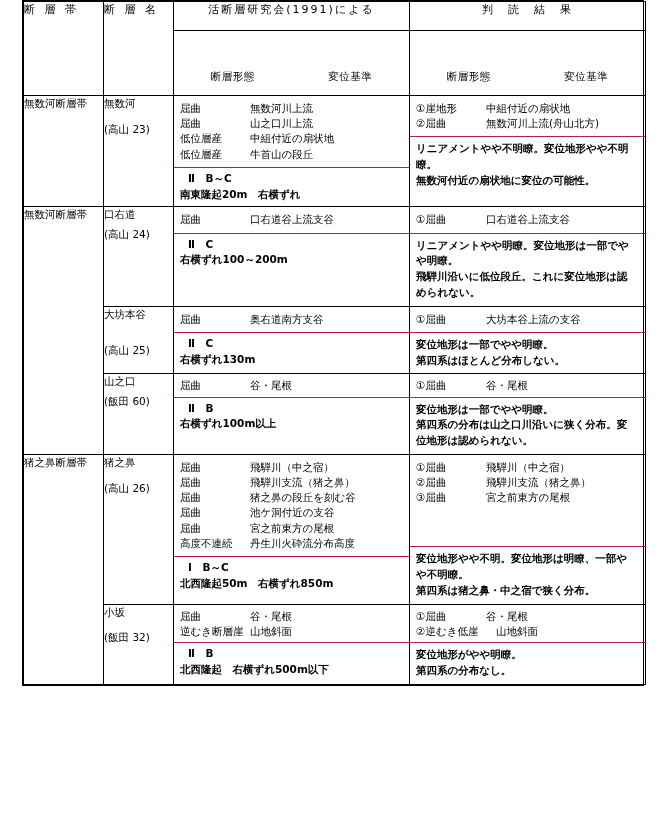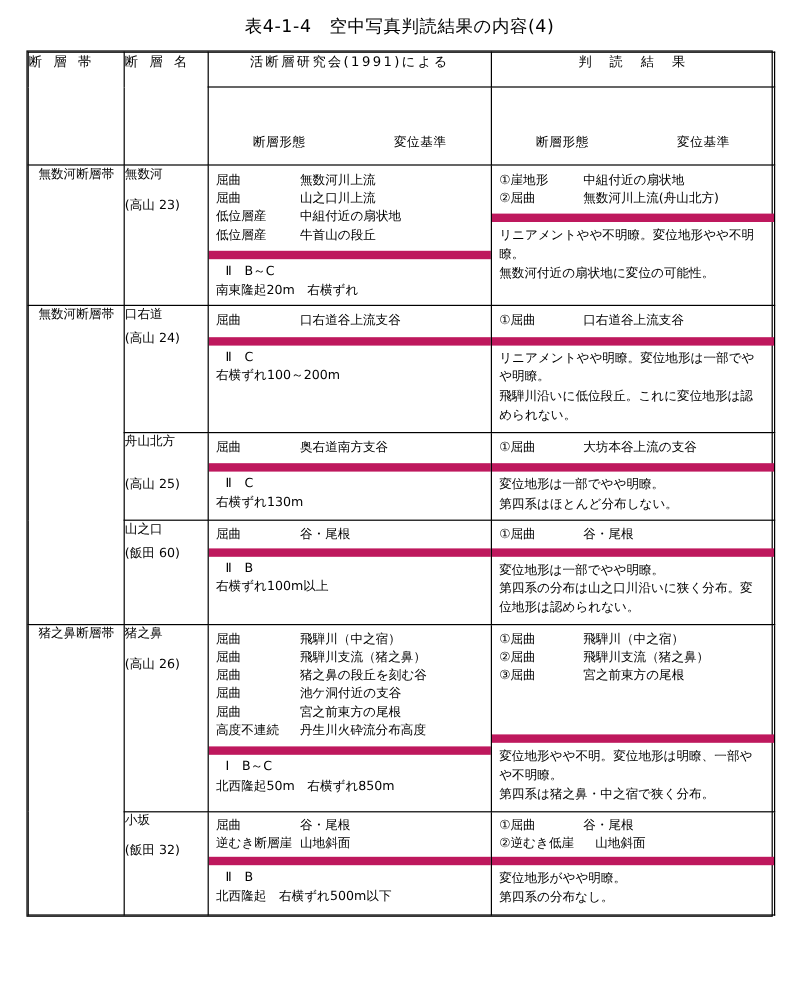--- a/index.html
+++ b/index.html
@@ -63,21 +63,21 @@
   .hdr-sub {
     text-align: center;
     vertical-align: middle;
     font-size: 10.5px;
     letter-spacing: 0.5px;
     height: 22px;
     margin-top: 36px;
   }
   
   .zone {
-    text-align: center;
+    text-align: left;
     font-size: 10.5px;
     padding: 6px 4px 4px 6px;
     line-height: 1.5;
     vertical-align: top;
   }
   .fname {
     text-align: left;
     font-size: 10.5px;
     padding: 6px 4px 4px 6px;
     line-height: 1.5;
@@ -105,42 +105,42 @@
     flex: 1 1 auto;
     padding-left: 2px;
     box-sizing: border-box;
     white-space: nowrap;
   }
   .block-top {
     padding: 5px 2px 5px 0;
   }
   .block-top.tight { padding: 4px 2px 3px 0; }
   .sep {
-    border-top: 7px solid #be185d;
+    border-top: 1px solid #be185d;
+    font-weight: bold;
   }
   .block-bot {
     padding: 4px 5px 5px 6px;
     line-height: 1.5;
     font-size: 10.5px;
   }
   .block-bot div { white-space: nowrap; }
   .crit {
     padding: 3px 2px 4px 0;
     line-height: 1.5;
     font-size: 10.5px;
   }
   .crit .ln { padding-left: 6px; white-space: nowrap; }
   .crit .ln.indent { padding-left: 14px; }
 </style>
 </head>
 <body>
 
 <div class="page">
 
-  <div class="title">表4-1-4　空中写真判読結果の内容(4)</div>
 
   <div class="table-wrap">
     <table class="main">
       <colgroup>
         <col style="width:80px">
         <col style="width:70px">
         <col style="width:236px">
         <col style="width:236px">
       </colgroup>
 
@@ -248,21 +248,21 @@
             <div>リニアメントやや明瞭。変位地形は一部でや</div>
             <div>や明瞭。</div>
             <div>飛騨川沿いに低位段丘。これに変位地形は認</div>
             <div>められない。</div>
           </div>
         </td>
       </tr>
 
       <tr>
         <td class="fname">
-          <span class="nm">舟山北方</span>
+          <span class="nm">大坊本谷</span>
           <span class="cd" style="margin-top:21px">(高山 25)</span>
         </td>
         <td class="cell">
           <div class="block-top">
             <div class="rowline">
               <span class="c1">屈曲</span>
               <span class="c2">奥右道南方支谷</span>
             </div>
           </div>
           <div class="sep crit">

